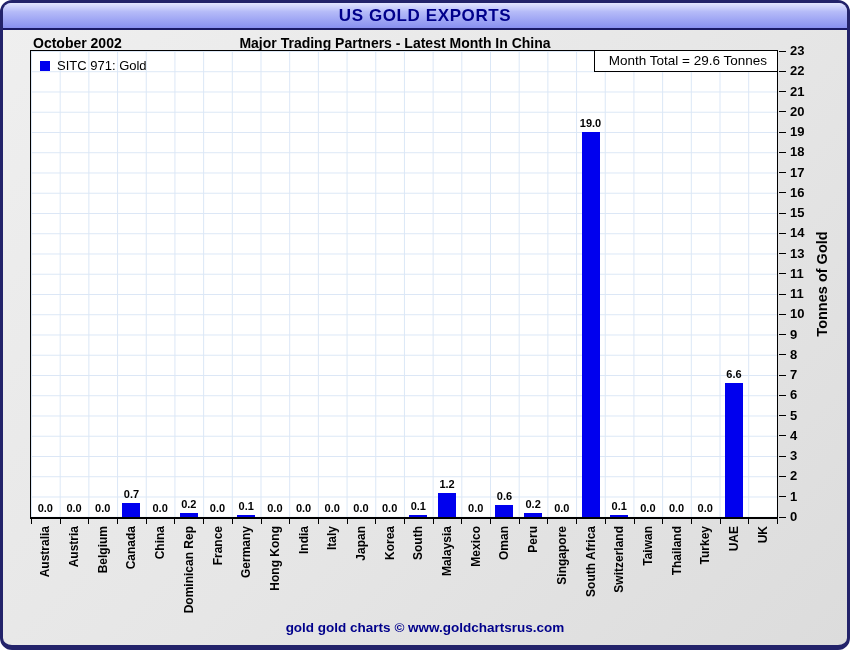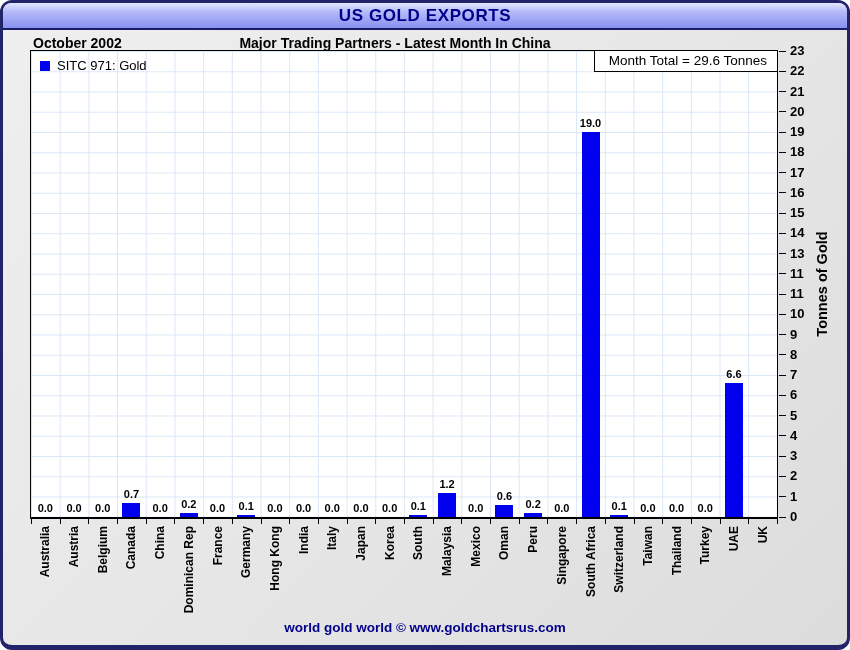--- a/index.html
+++ b/index.html
@@ -90,21 +90,21 @@
       <div class="val-label" style="left: 588.192px; bottom: 5px;">0.1</div>
       <div class="val-label" style="left: 616.885px; bottom: 3px;">0.0</div>
       <div class="val-label" style="left: 645.577px; bottom: 3px;">0.0</div>
       <div class="val-label" style="left: 674.269px; bottom: 3px;">0.0</div>
       <div class="bar" style="left: 693.962px; width: 18px; height: 134px; background: rgb(0, 0, 238);"></div>
       <div class="val-label" style="left: 702.962px; bottom: 137px;">6.6</div>
     </div>
 
   <div class="y-axis-title" id="yAxisTitle" style="left: 811px; top: 281px;">Tonnes of Gold</div>
 
-  <div class="footer">world gold world © www.goldchartsrus.com</div>
+  <div class="footer">gold gold charts © www.goldchartsrus.com</div>
 <div class="xcat-label" style="left: 42.3462px; top: 523px;">Australia</div>
     <div class="xcat-label" style="left: 71.0385px; top: 523px;">Austria</div>
     <div class="xcat-label" style="left: 99.7308px; top: 523px;">Belgium</div>
     <div class="xcat-label" style="left: 128.423px; top: 523px;">Canada</div>
     <div class="xcat-label" style="left: 157.115px; top: 523px;">China</div>
     <div class="xcat-label" style="left: 185.808px; top: 523px;">Dominican Rep</div>
     <div class="xcat-label" style="left: 214.5px; top: 523px;">France</div>
     <div class="xcat-label" style="left: 243.192px; top: 523px;">Germany</div>
     <div class="xcat-label" style="left: 271.885px; top: 523px;">Hong Kong</div>
     <div class="xcat-label" style="left: 300.577px; top: 523px;">India</div>

